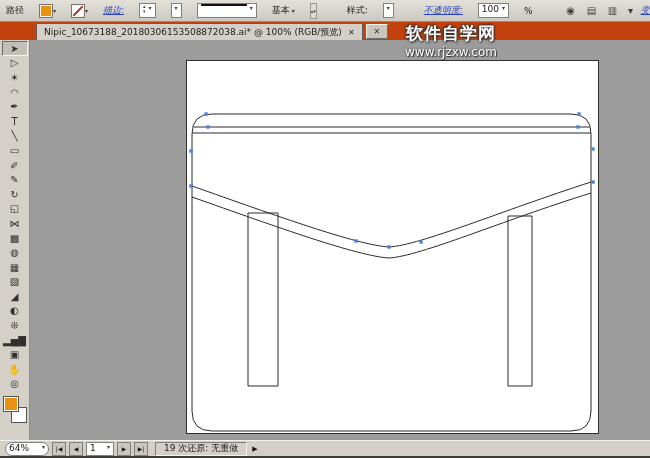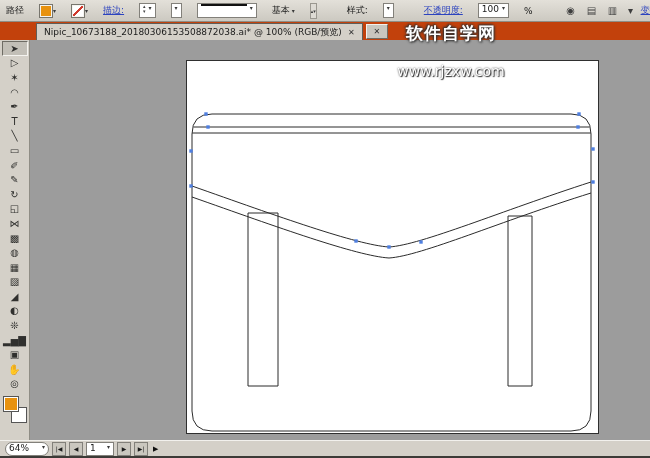--- a/index.html
+++ b/index.html
@@ -14,21 +14,21 @@
   
   .control-bar{
     height:22px; display:flex; align-items:center; gap:15px; padding:0 6px;
     background:linear-gradient(#e3e0d9,#ccc9c1);
     border-bottom:1px solid #8f8d85;
   }
   .sw{ width:14px; height:14px; border:1px solid #77756d; box-shadow:inset 0 0 0 1px #f5f4f0; }
   .sw-fill{ background:#e8920f; }
   .sw-stroke{ background:linear-gradient(135deg,#fff 42%,#d03a2e 42%,#d03a2e 58%,#fff 58%); }
   .dd{ font-size:6px; color:#3a3a3a; }
-  .link{ color:#2c43bf; text-decoration:underline; cursor:pointer; white-space:nowrap; }
+  .link{ color:#2c43bf; text-decoration:underline; cursor:pointer; white-space:nowrap;font-style:italic; }
   .lbl{ white-space:nowrap; }
   .combo{
     display:inline-flex; align-items:flex-start; gap:3px;
     background:#fff; border:1px solid #82807a; height:15px; padding:0 3px;
   }
   .combo .dd{ margin-left:auto; }
   .spinner{ display:flex; flex-direction:column; font-size:5px; line-height:5px; color:#444; }
   .brushline{ width:46px; height:2px; background:#111; }
   .sep{ width:1px; height:16px; background:#98958d; box-shadow:1px 0 0 #f0efeb; }
   .iconbtn{ width:16px; height:16px; display:flex; align-items:center; justify-content:center; font-size:10px; color:#3d3d3d; }
@@ -64,21 +64,21 @@
   .status-bar .combo{ height:14px; }
   .navbtn{ min-width:14px; height:14px; border:1px solid #82807a; background:#cac7bf; display:flex; align-items:center; justify-content:center; font-size:6px; padding:0 1px; }
   .undo-box{ height:14px; display:flex; align-items:center; padding:0 8px; margin-left:4px; background:#d4d0c8;
     border:1px solid; border-color:#82807a #f2f1ed #f2f1ed #82807a; white-space:nowrap; }
   .status-menu{ font-size:7px; margin-left:2px; color:#111; }
 
   
   .watermark{ position:absolute; left:396px; top:22px; width:110px; text-align:center; z-index:20; color:#fff; }
   .wm-title{ font-size:17px; font-weight:bold; letter-spacing:1px;
     text-shadow:0 0 3px #333,1px 1px 2px #333,-1px -1px 2px #333; }
-  .wm-url{ font-size:14px; text-shadow:0 0 2px #333,1px 1px 1px #333;margin-top:18px; }
+  .wm-url{ font-size:12px; text-shadow:0 0 2px #333,1px 1px 1px #333; }
 </style>
 </head>
 <body>
 
 <div class="control-bar">
   <span class="lbl">路径</span>
 
   <span style="display:flex;align-items:center;">
     <span class="sw sw-fill"></span>
     <span class="dd">▾</span>
@@ -227,14 +227,15 @@
 
   <span class="navbtn">|◀</span>
   <span class="navbtn">◀</span>
   <span class="combo" style="width:28px;">
     <span>1</span>
     <span class="dd">▾</span>
   </span>
   <span class="navbtn">▶</span>
   <span class="navbtn">▶|</span>
 
+  <span class="undo-box">19 次还原: 无重做</span>
   <span class="status-menu">▶</span>
 </div>
 
 </body></html>

